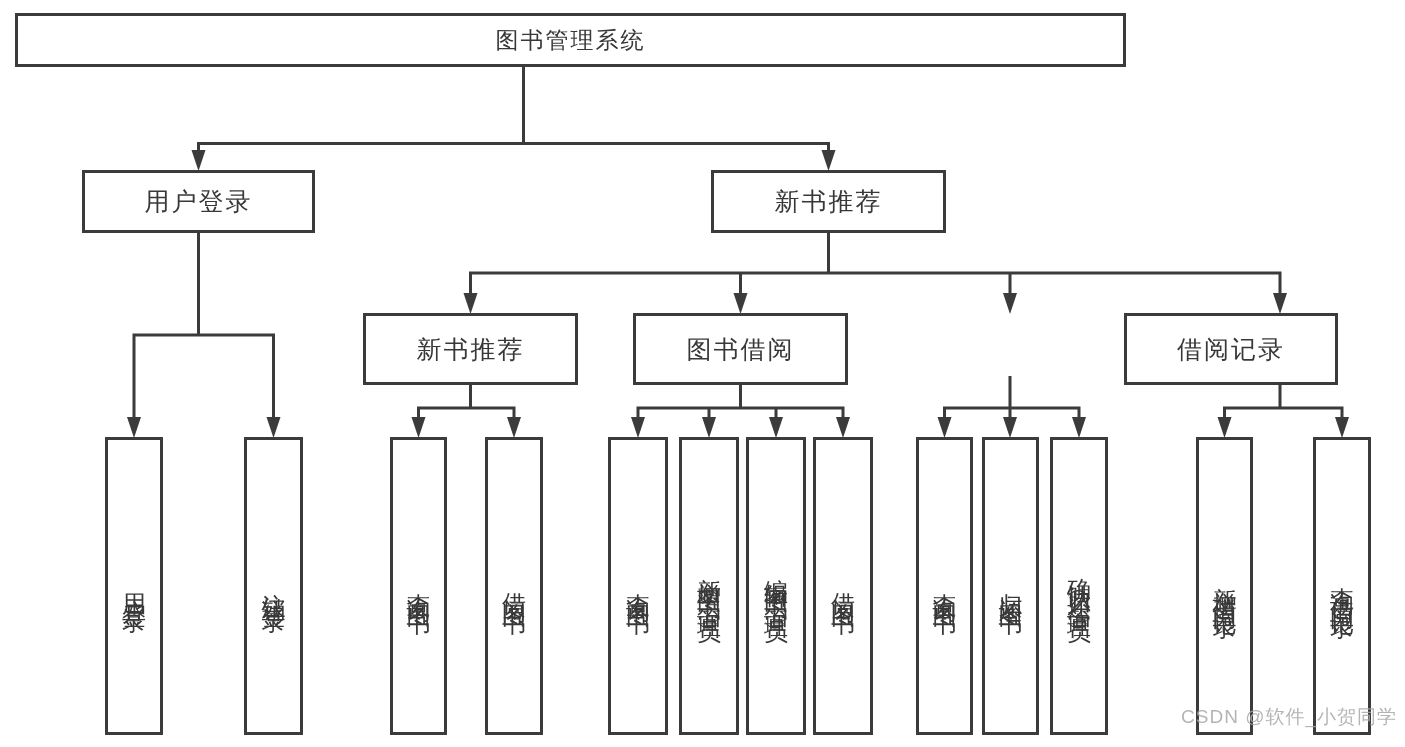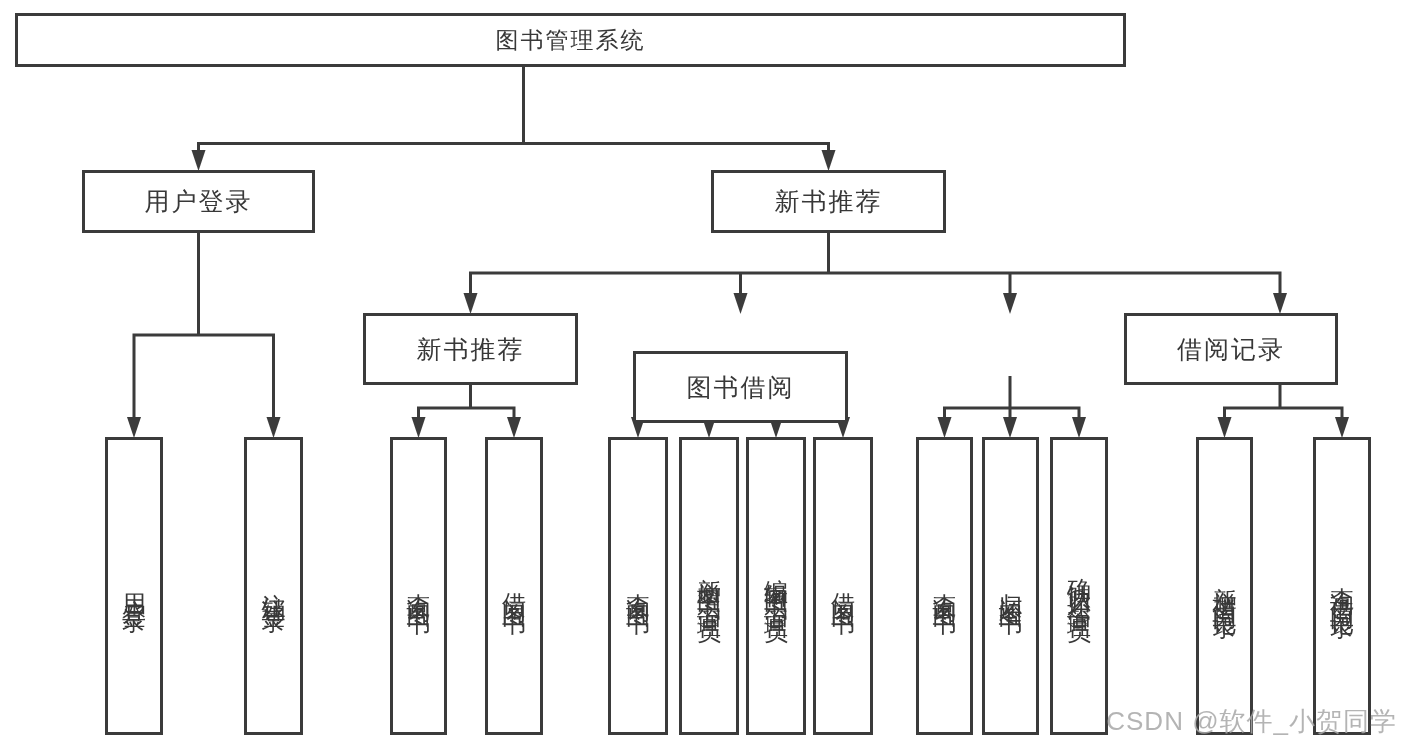--- a/index.html
+++ b/index.html
@@ -63,21 +63,21 @@
     writing-mode: vertical-rl;
     font-size: 24px;
     letter-spacing: 6px;
     line-height: 1;
   }
   .watermark {
     position: absolute;
     right: 8px;
     top: 704px;
     z-index: 5;
-    font-size: 26px;
+    font-size: 19px;
     color: var(--watermark);
     opacity: 0.85;
     letter-spacing: 1px;
     white-space: nowrap;
   }
 </style>
 </head>
 <body>
 
 <div class="canvas">
@@ -124,21 +124,21 @@
       <polygon points="1335,417 1349,417 1342,438"></polygon>
     </g>
   </svg>
 
   <div class="node hbox root">图书管理系统</div>
 
   <div class="node hbox lvl2" style="left:82px; width:233px;">用户登录</div>
   <div class="node hbox lvl2" style="left:711px; width:235px;">新书推荐</div>
 
   <div class="node hbox lvl3" style="left:363px; width:215px;">新书推荐</div>
-  <div class="node hbox lvl3" style="left:633px; width:215px;margin-top:38px;">图书借阅</div>
+  <div class="node hbox lvl3" style="left:633px; width:215px;">图书借阅</div>
   <div class="node hbox lvl3" style="left:1124px; width:214px;">借阅记录</div>
 
   <div class="node leaf" style="left:105px; width:58px;">用户登录</div>
   <div class="node leaf" style="left:244px; width:59px;">注销登录</div>
   <div class="node leaf" style="left:390px; width:57px;">查询图书</div>
   <div class="node leaf" style="left:485px; width:58px;">借阅图书</div>
   <div class="node leaf" style="left:608px; width:60px;">查询图书</div>
   <div class="node leaf" style="left:679px; width:60px;">新增图书（管理员）</div>
   <div class="node leaf" style="left:746px; width:60px;">编辑图书（管理员）</div>
   <div class="node leaf" style="left:813px; width:60px;">借阅图书</div>

